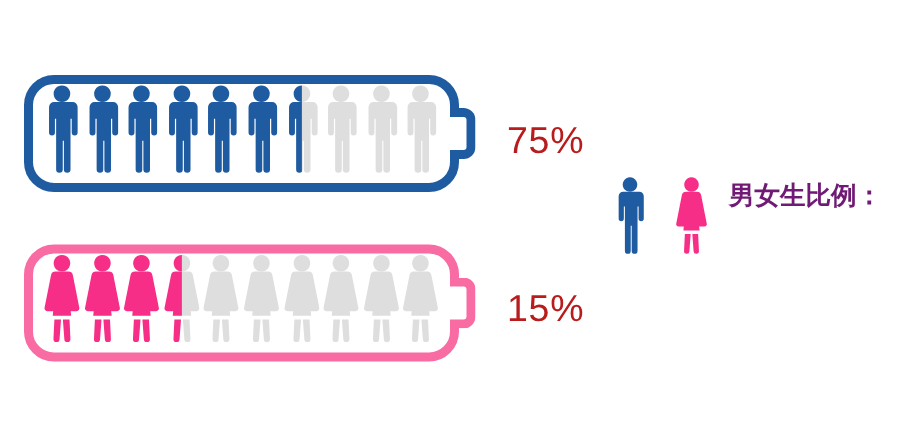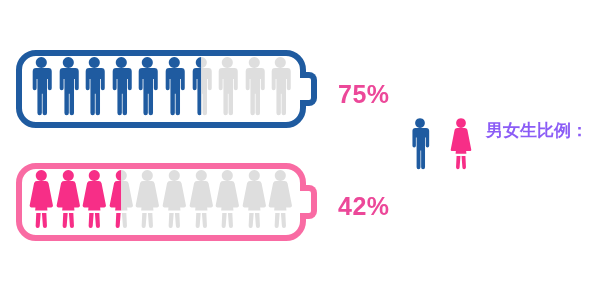--- a/index.html
+++ b/index.html
@@ -70,43 +70,43 @@
     flex: 1 1 0;
     height: 100%;
     display: block;
   }
   .figure svg { display: block; width: 100%; height: 100%; }
 
   
   .pct {
     position: absolute;
     font-size: 25px;
-    font-weight: bold;
-    color: #ec4899;
+    font-weight: normal;
+    color: #b91c1c;
     letter-spacing: 0.5px;
     white-space: nowrap;
   }
   #pct-male   { left: 338px; top: 80px;  }
   #pct-female { left: 338px; top: 192px; }
 
   
   #legend {
     position: absolute;
     left: 404px;
     top: 116px;
     display: flex;
     align-items: flex-start;
     gap: 9px;
   }
   .legend-icon { width: 32px; height: 54px; flex: none; }
   .legend-icon svg { display: block; width: 100%; height: 100%; }
   .legend-text {
     font-size: 17px;
     font-weight: bold;
-    color: #8b5cf6;
+    color: #701a75;
     line-height: 1.35;
     padding-top: 4px;
     white-space: nowrap;
   }
   .legend-text div { display: block; }
 </style>
 </head>
 <body>
 
 <div class="gauge-row" id="gauge-row-male">
@@ -266,21 +266,21 @@
         <span class="figure">
           <svg viewBox="0 0 40 100" preserveAspectRatio="xMidYMax meet">
             <path d="M20 4 a9 9 0 1 1 -0.01 0 Z" fill="#DEDEDE"></path>
             <path d="M20 22 h-7 a5 5 0 0 0 -4.8 3.6 L1.2 61 a3 3 0 0 0 2.9 3.9 h6.4 l-0.5 5 h20 l-0.5 -5 h6.4 a3 3 0 0 0 2.9 -3.9 L31.8 25.6 A5 5 0 0 0 27 22 Z M11.8 74 l-1 21 a3.3 3.3 0 0 0 6.6 0.3 L19 74 Z M21 74 l1.6 21.3 a3.3 3.3 0 0 0 6.6 -0.3 l-1 -21 Z" fill="#DEDEDE"></path>
           </svg>
         </span>
       </div>
     <div class="terminal"></div>
   </div>
 </div>
-<div class="pct" id="pct-female">42%</div>
+<div class="pct" id="pct-female">15%</div>
 
 <div id="legend">
   <span class="legend-icon" id="legend-icon-male">
       <svg viewBox="0 0 40 100" preserveAspectRatio="xMidYMax meet">
         <path d="M20 4 a9 9 0 1 1 -0.01 0 Z" fill="#1F5BA0"></path>
         <path d="M20 22 h-8.5 a5.5 5.5 0 0 0 -5.5 5.5 V55 a3.2 3.2 0 0 0 6.4 0 V40 h1.3 v55 a3.6 3.6 0 0 0 7.2 0 V64 h1.2 v31 a3.6 3.6 0 0 0 7.2 0 V40 h1.3 v15 a3.2 3.2 0 0 0 6.4 0 V27.5 a5.5 5.5 0 0 0 -5.5 -5.5 Z" fill="#1F5BA0"></path>
       </svg>
     </span>
   <span class="legend-icon" id="legend-icon-female">
       <svg viewBox="0 0 40 100" preserveAspectRatio="xMidYMax meet">

